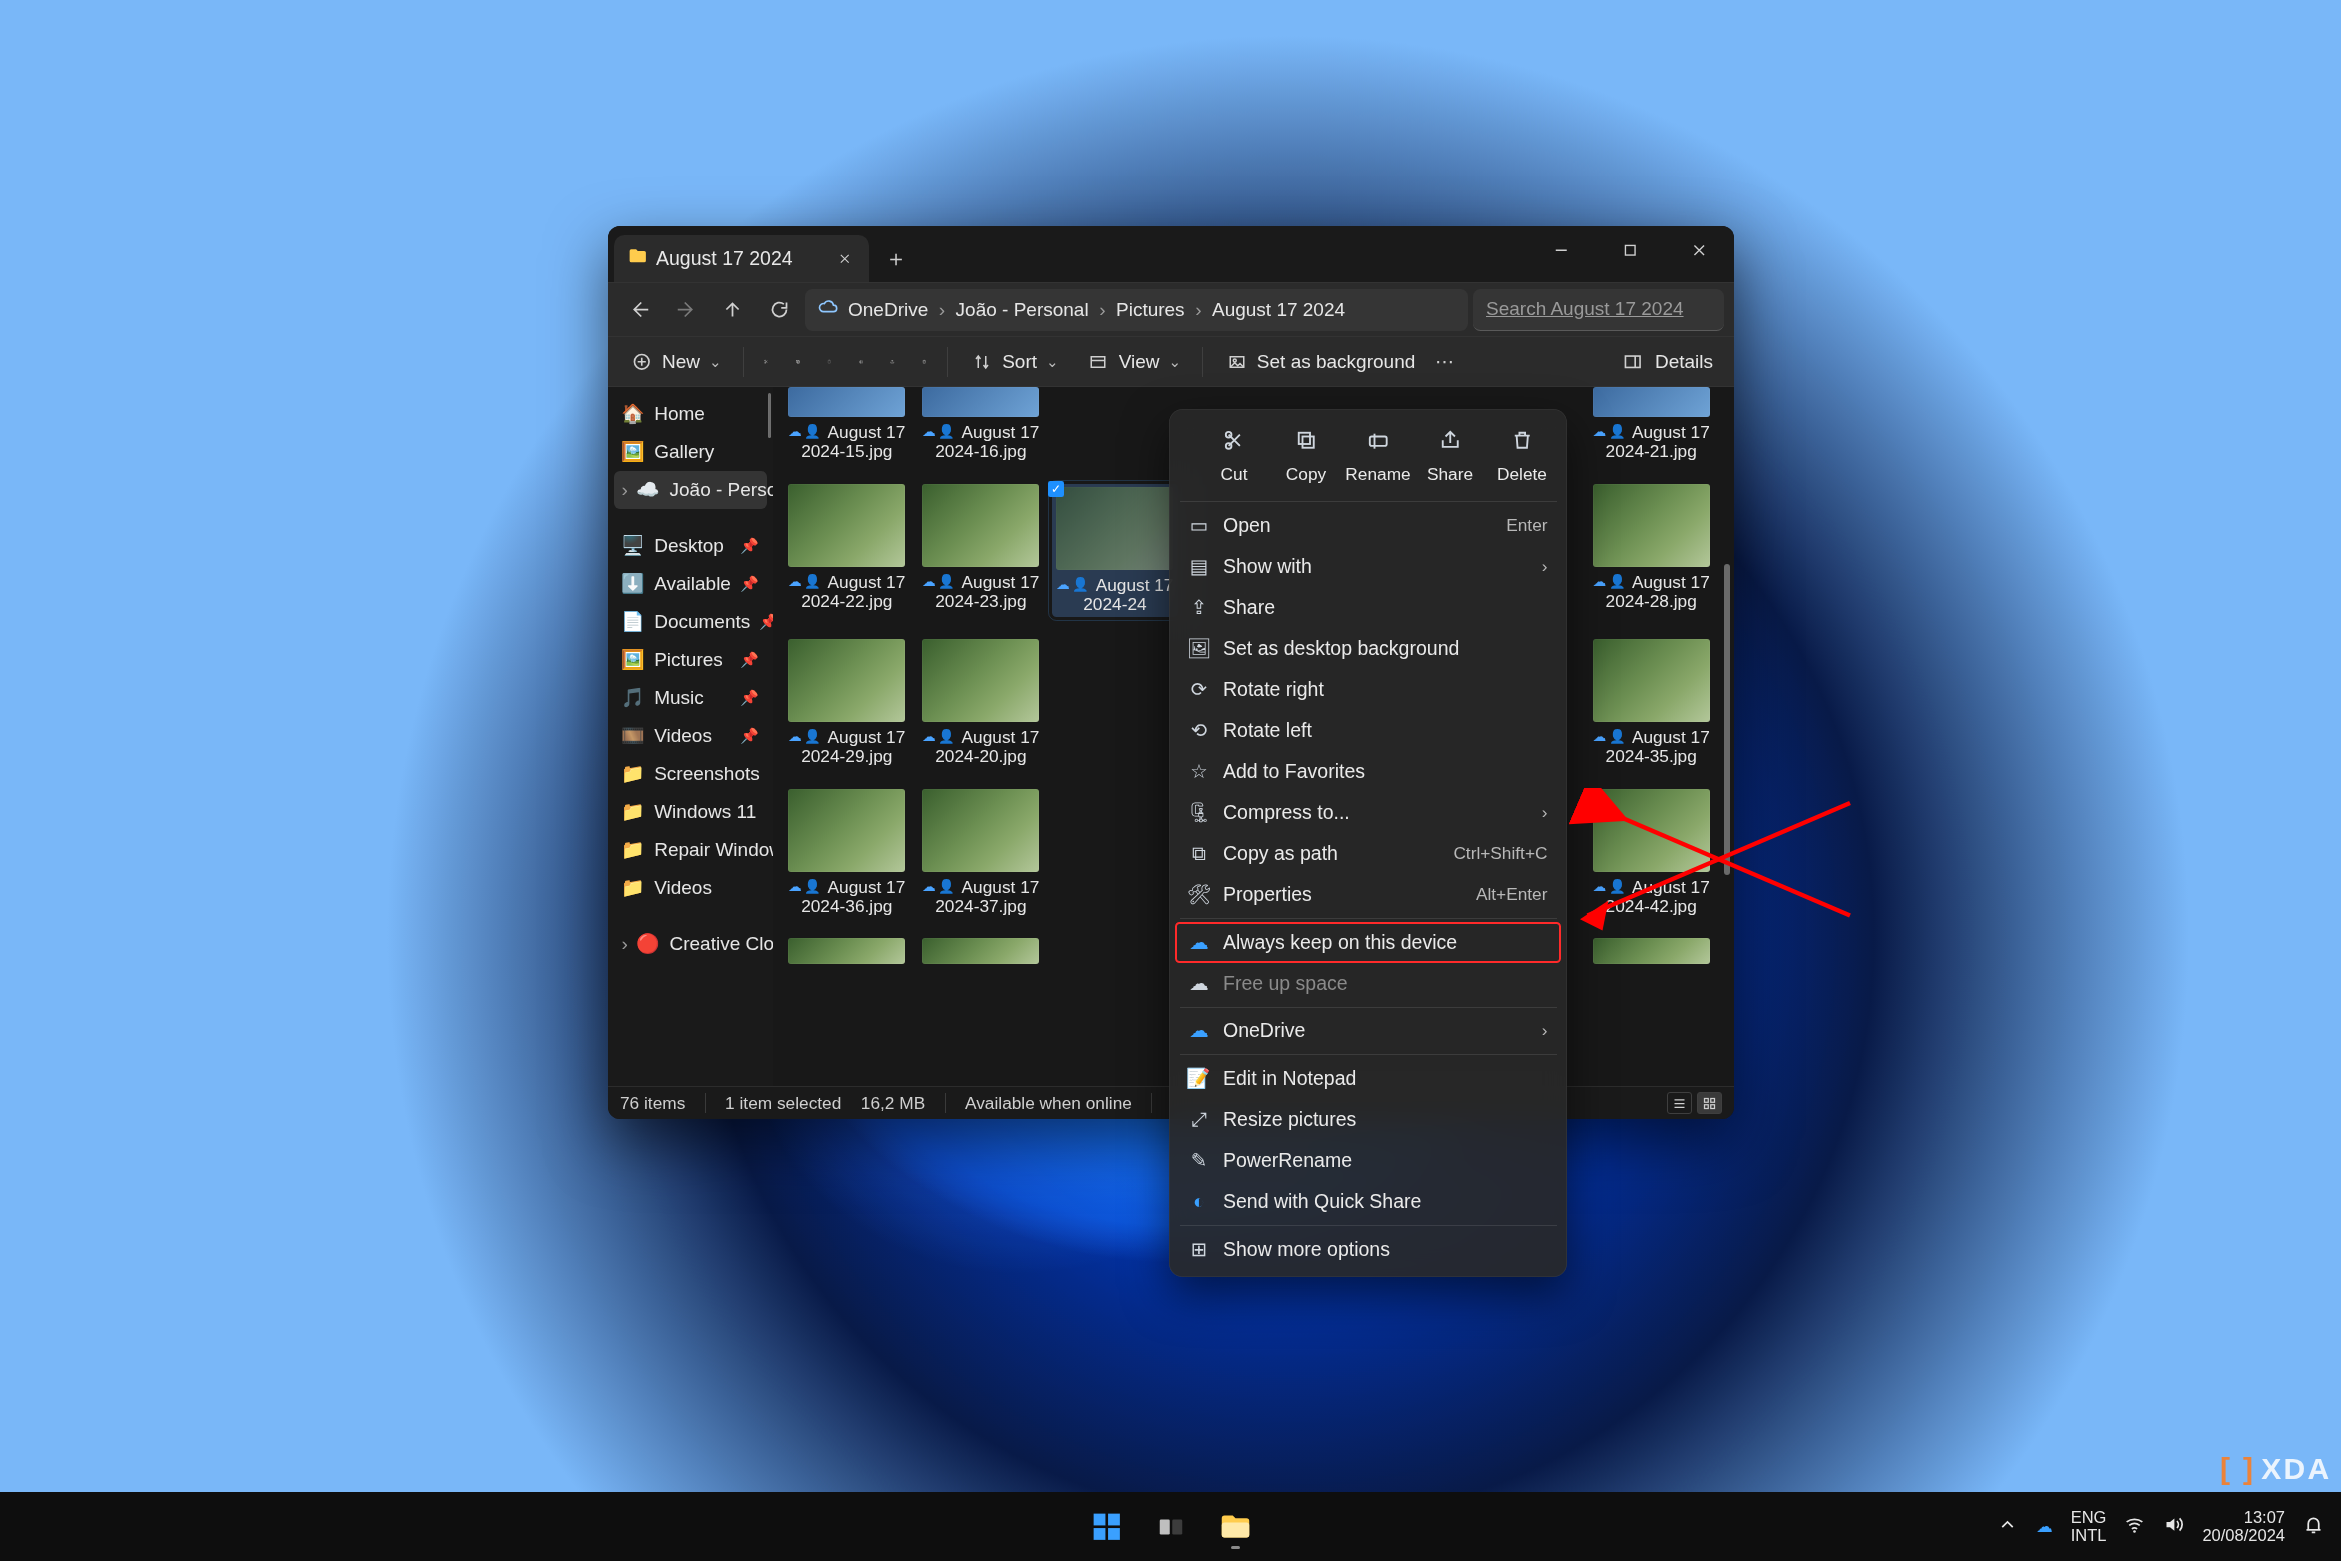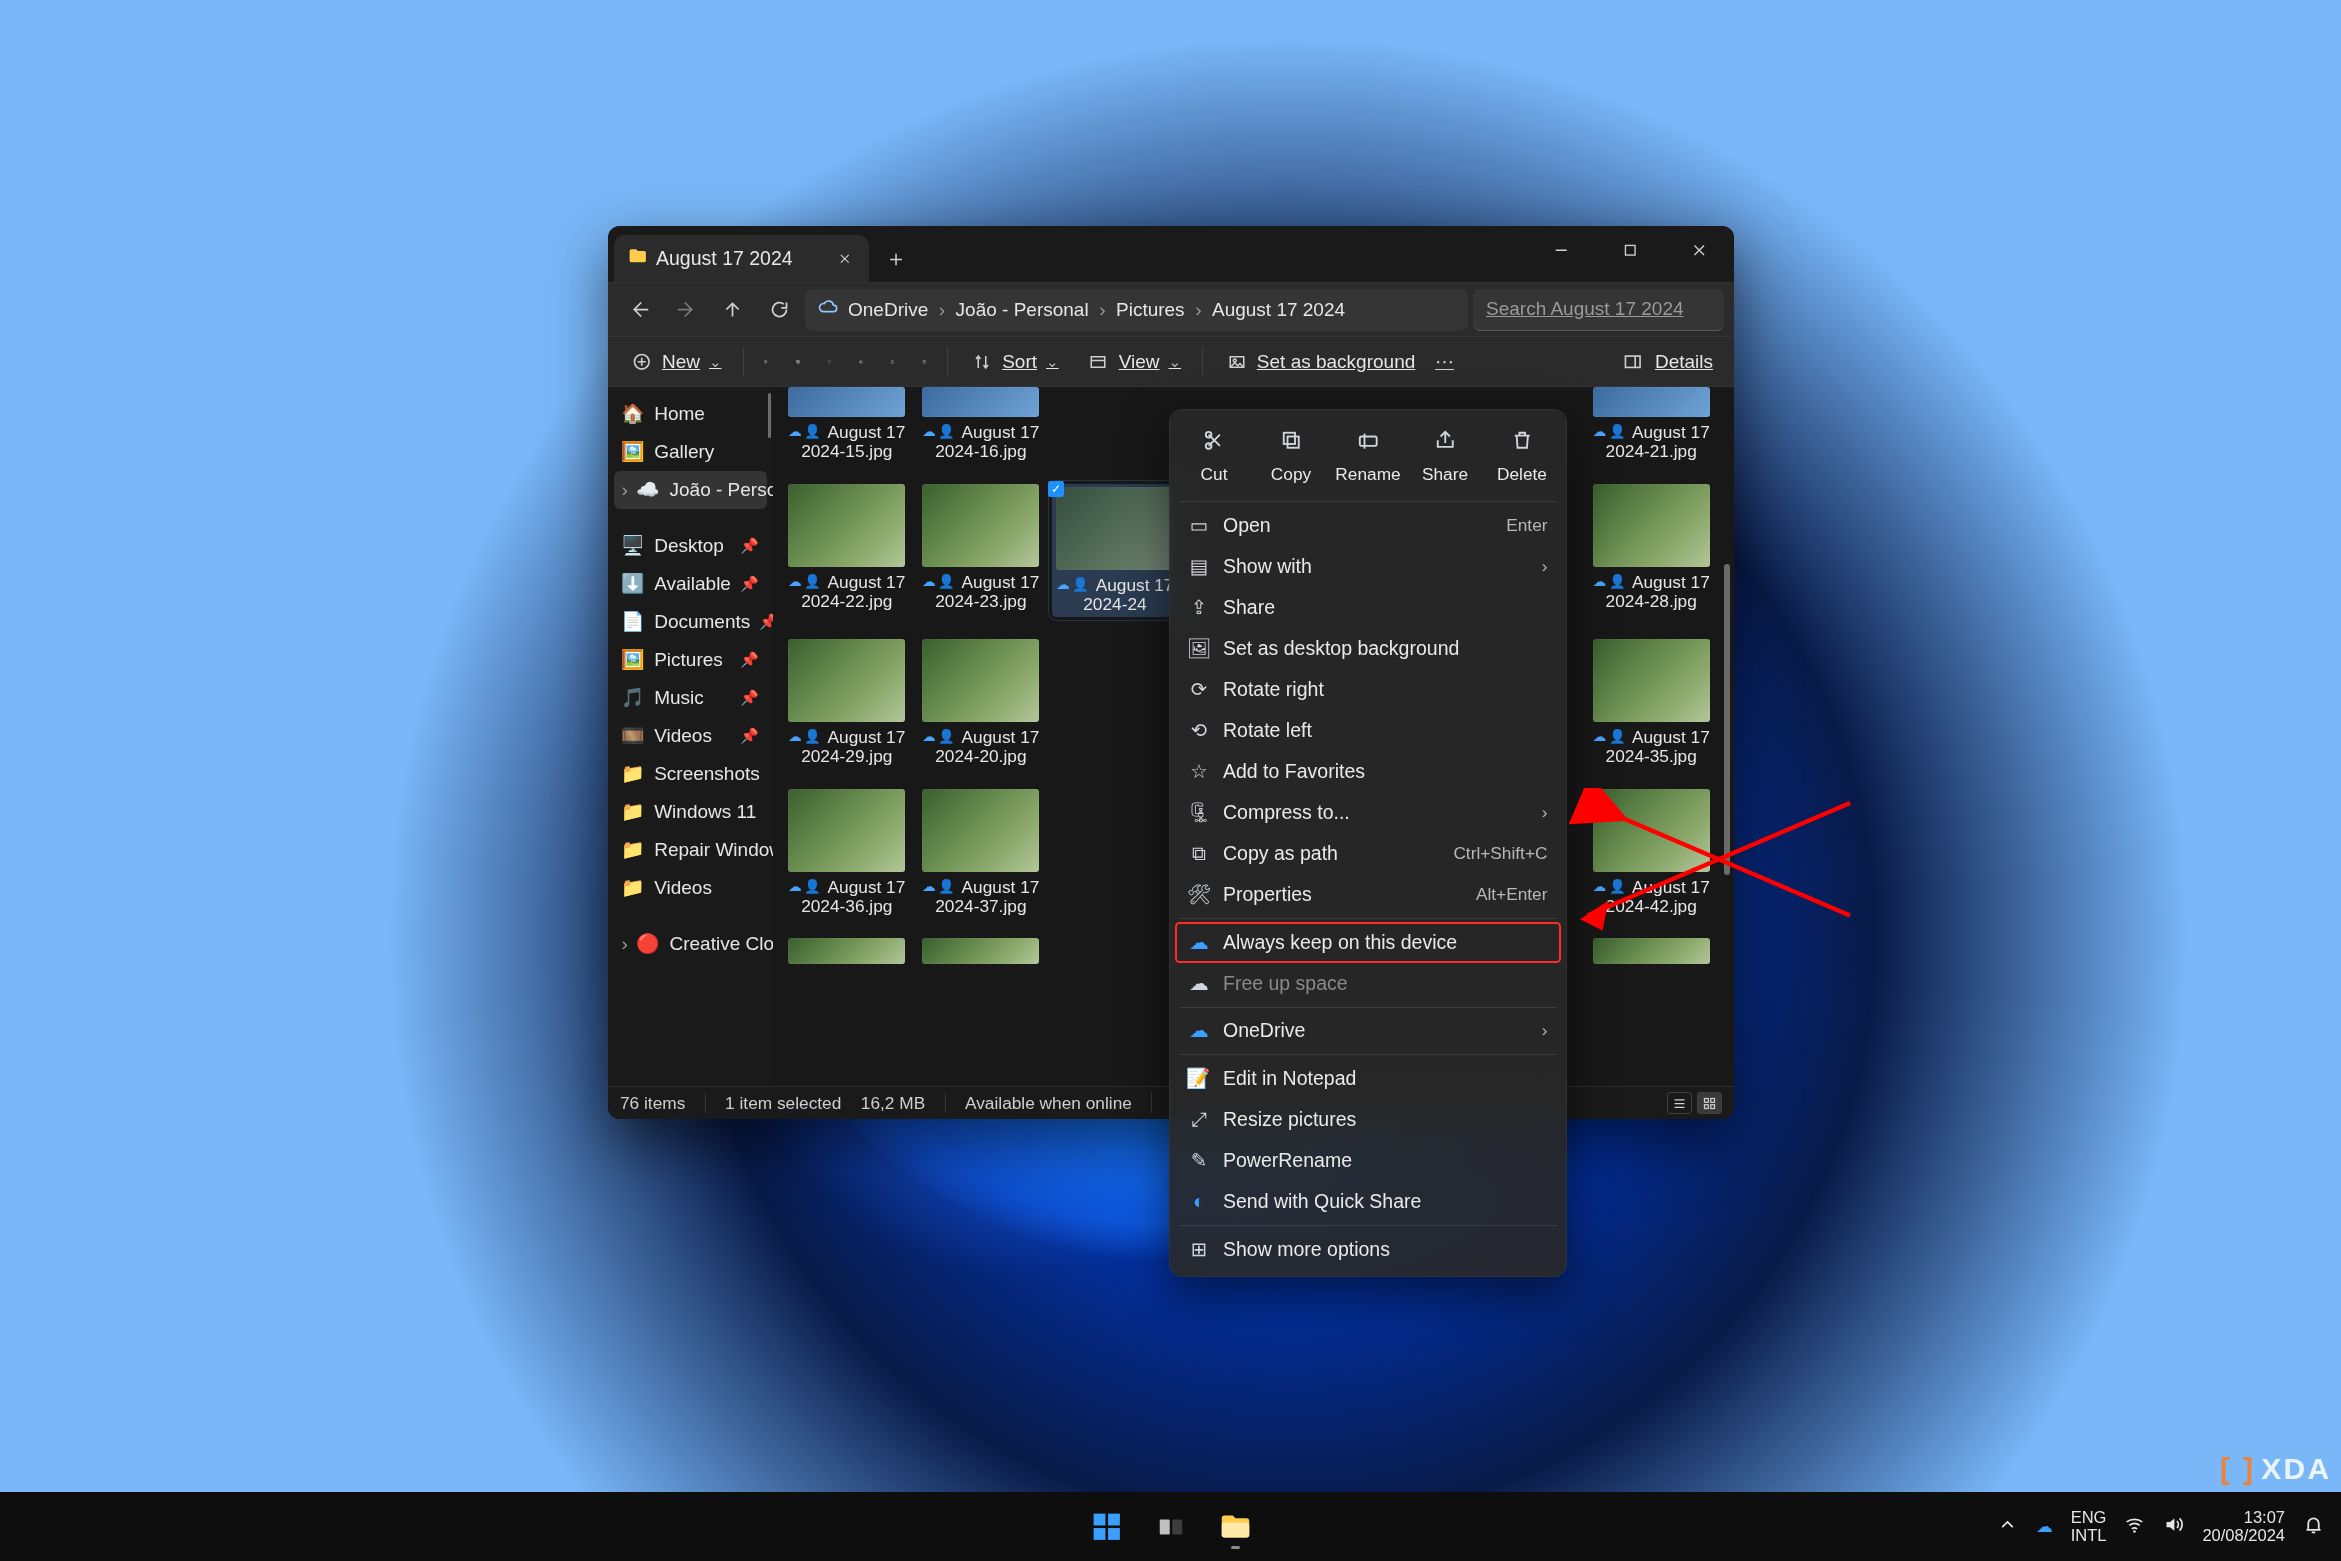--- a/index.html
+++ b/index.html
@@ -28,21 +28,21 @@
   .wbtn { width:69px; height:48px; display:flex; align-items:center; justify-content:center; color:#d0d0d0; }
   .wbtn svg { width:16.5px; height:16.5px; }
 
   .navbar { height:54px; background:#2b2b2b; display:flex; align-items:center; padding:0 10.5px; gap:4.5px; border-top:0.8px solid #333; }
   .nbtn { width:42px; height:42px; display:flex; align-items:center; justify-content:center; border-radius:6px; color:#d0d0d0; }
   .nbtn svg { width:21px; height:21px; }
   .crumbs { flex:1; height:42px; background:#353535; border-radius:7.5px; display:flex; align-items:center; padding:0 13.5px; gap:10.5px; font-size:19px; color:#e6e6e6; }
   .crumbs .sep { color:#9a9a9a; }
   .searchbox { width:251px; height:42px; background:#353535; border-radius:7.5px; display:flex; align-items:center; padding:0 13.5px; color:#9a9a9a; font-size:19px; border-bottom:1.5px solid #5a5a5a;text-decoration:underline;}
   .toolbar { height:51px; background:#2b2b2b; display:flex; align-items:center; gap:6px; padding:0 10.5px; border-top:0.8px solid #333; border-bottom:0.8px solid #333; font-size:19px; }
-  .tbtn { display:flex; align-items:center; gap:7.5px; padding:6px 10.5px; border-radius:6px; color:#e6e6e6;text-decoration:underline; }
+  .tbtn { display:flex; align-items:center; gap:7.5px; padding:6px 10.5px; border-radius:6px; color:#e6e6e6; }
   .tbtn .caret { color:#bdbdbd; font-size:15px; margin-left:1.5px;}
   .tsep { width:0.8px; height:30px; background:#3f3f3f; margin:0 4.5px;}
   .ticon { width:25.5px; height:25.5px; display:flex; align-items:center; justify-content:center; color:#cfcfcf;}
   .detailsbtn { margin-left:auto; display:flex; align-items:center; gap:9px; color:#e6e6e6;}
 
   .body { display:flex; height:calc(100% - 56px - 54px - 51px - 33px); }
   .sidebar { width:165px; background:#1a1a1a; padding:7.5px 6px 7.5px 6px; position:relative; }
   .sidebar-scroll {position:absolute; right:2.3px; top:6px; width:3px; height:96%; background:transparent;}
   .sidebar-scroll .thumb {position:absolute; top:0; width:3px; height:45px; background:#6a6a6a; border-radius:1.5px;}
   .sideitem { display:flex; align-items:center; gap:9px; padding:7.5px 7.5px; border-radius:6px; font-size:19px; color:#e6e6e6; white-space:nowrap; }
@@ -66,21 +66,21 @@
   .vscroll .thumb2 { position:absolute; top:25%; width:6px; height:45%; background:#6a6a6a; border-radius:3px;}
 
   .statusbar { height:33px; background:#1a1a1a; display:flex; align-items:center; padding:0 12px; gap:19.5px; font-size:17.3px; color:#cfcfcf; border-top:0.8px solid #2c2c2c;}
   .statusbar .vsep { width:0.8px; height:19.5px; background:#3a3a3a;}
   .viewswitch { margin-left:auto; display:flex; gap:4.5px;}
   .viewswitch .vb { width:25.5px; height:22.5px; border:0.8px solid #3f3f3f; border-radius:3px; display:flex; align-items:center; justify-content:center;}
   .viewswitch .vb.active { background:#3a3a3a; }
 
   
   .ctx { position:absolute; left:1169px; top:409px; width:398px; background:rgba(40,40,40,.92); backdrop-filter:blur(13.5px); border-radius:13.5px; box-shadow:0 18px 45px rgba(0,0,0,.55),0 0 0 0.8px rgba(255,255,255,.06) inset; color:#eaeaea; padding:10.5px 6px 7.5px; font-size:19.5px;}
-  .ctx .toprow { display:flex; justify-content:space-between; padding:4.5px 3px 9px;}
+  .ctx .toprow { display:flex; justify-content:flex-end; padding:4.5px 3px 9px;}
   .ctx .tcell { display:flex; flex-direction:column; align-items:center; gap:7.5px; width:72px; padding:4.5px 0; border-radius:7.5px;}
   .ctx .tcell span.lbl { font-size:17.3px; }
   .ctx .sep { height:0.8px; background:rgba(255,255,255,.1); margin:3px 4.5px;}
   .ctx .mi { display:flex; align-items:center; gap:13.5px; padding:9px 13.5px; border-radius:7.5px; }
   .ctx .mi .ic { width:21px; display:flex; align-items:center; justify-content:center; color:#cfd6de;}
   .ctx .mi .short { margin-left:auto; color:#b8b8b8; font-size:17.3px;}
   .ctx .mi.dis { color:#8a8a8a; }
   .ctx .mi.hl { outline:2.3px solid #ff2a2a; outline-offset:-2.3px; border-radius:4.5px;}
 
   

